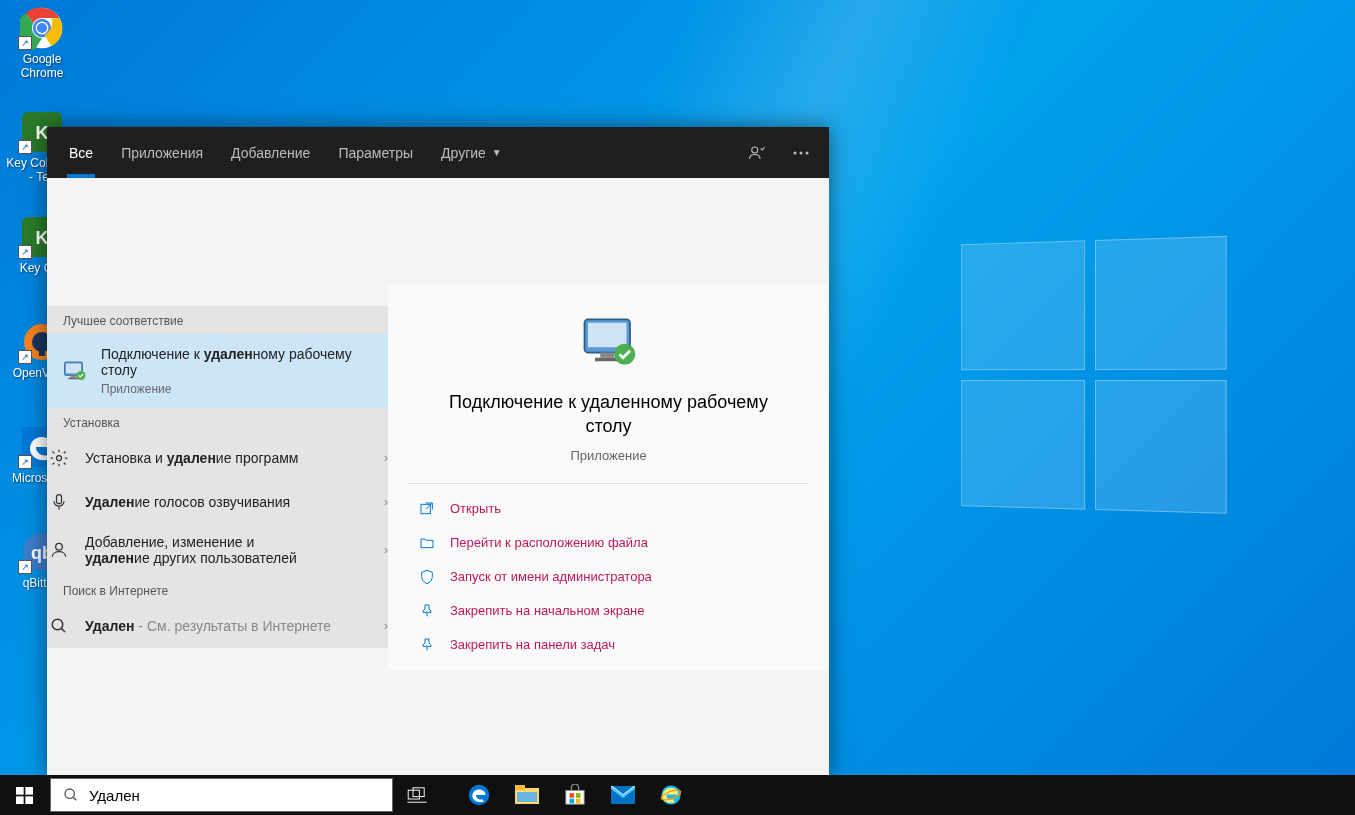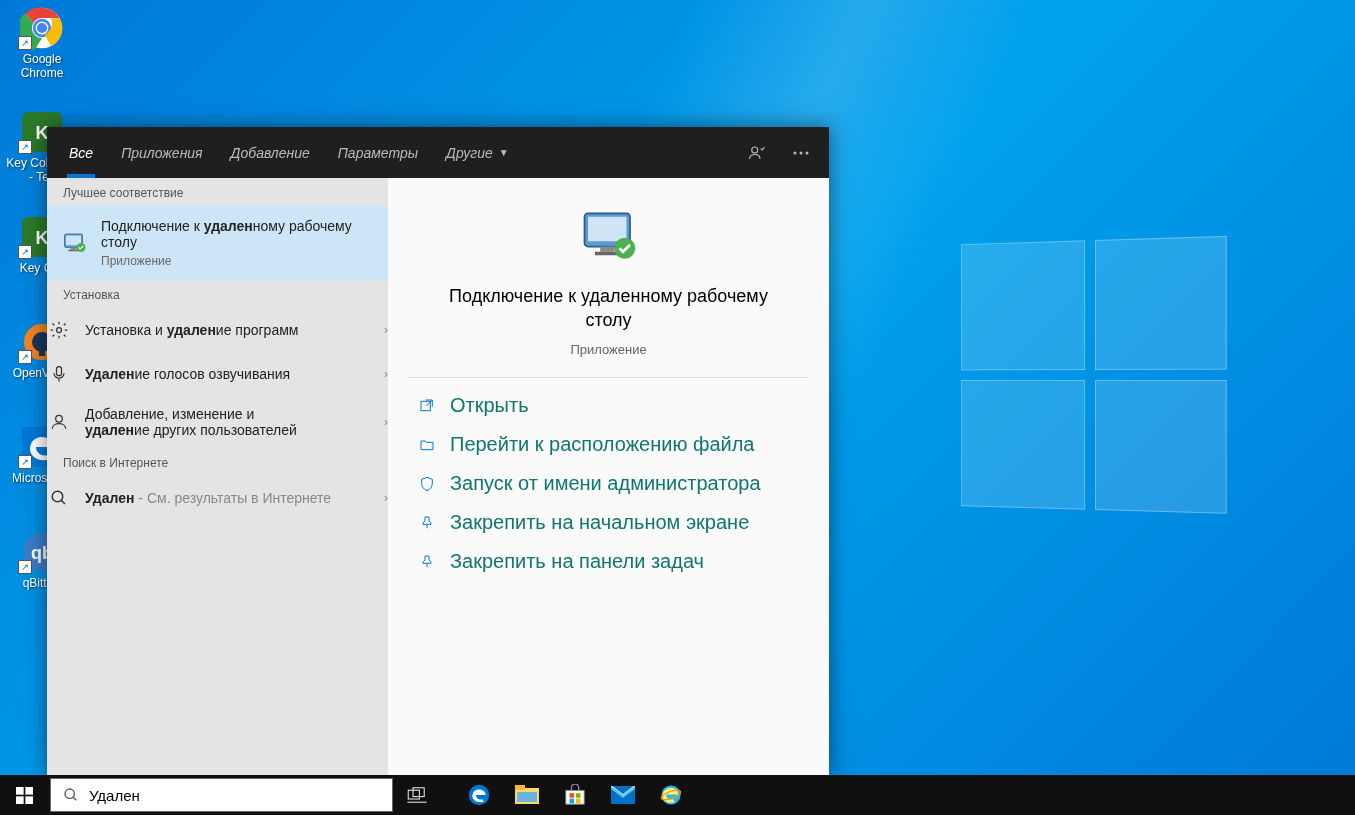--- a/index.html
+++ b/index.html
@@ -25,46 +25,46 @@
     .taskbar { position: absolute; bottom: 0; left: 0; width: 100%; height: 40px; background: #101010; display: flex; align-items: center; }
     .start-btn { width: 48px; height: 40px; display: flex; align-items: center; justify-content: center; cursor: pointer; }
     .searchbox { width: 343px; height: 34px; margin-left: 2px; background: #fff; border: 1px solid #666; display: flex; align-items: center; padding: 0 12px; }
     .searchbox .mag { width: 16px; height: 16px; margin-right: 10px; flex-shrink: 0; }
     .searchbox input { border: none; outline: none; font-size: 15px; flex: 1; background: transparent; }
     .task-item { width: 48px; height: 40px; display: flex; align-items: center; justify-content: center; cursor: pointer; }
 
     
     .search-panel { position: absolute; left: 47px; bottom: 40px; width: 782px; height: 648px; background: #f2f2f2; display: flex; flex-direction: column; box-shadow: 0 0 20px rgba(0,0,0,.5); }
     .sp-header { height: 51px; background: #1f1f1f; display: flex; align-items: center; padding: 0 8px; }
-    .sp-tab { color: #bbb; font-size: 14px; padding: 0 14px; height: 51px; display: flex; align-items: center; cursor: pointer; position: relative; font-style: italic; }
+    .sp-tab { color: #bbb; font-size: 14px; padding: 0 14px; height: 51px; display: flex; align-items: center; cursor: pointer; position: relative; }
     .sp-tab.active { color: #fff; }
     .sp-tab.active::after { content: ""; position: absolute; bottom: 0; left: 12px; right: 12px; height: 4px; background: #0078d7; }
     .sp-tab .chev { margin-left: 6px; font-size: 10px; }
     .sp-header-right { margin-left: auto; display: flex; gap: 4px; }
     .sp-header-btn { width: 40px; height: 40px; display: flex; align-items: center; justify-content: center; color: #bbb; cursor: pointer; }
-    .sp-body { flex: 1; display: flex; background: #f4f4f4; }
+    .sp-body { flex: 1; display: flex; background: #f4f4f4; align-items: center; }
     .sp-left { width: 341px; background: #e4e4e4; overflow-y: auto; }
     .sp-right { flex: 1; background: #fafafa; display: flex; flex-direction: column; }
 
     .section-header { font-size: 12px; color: #555; padding: 8px 16px 6px; }
     .result-item { display: flex; align-items: center; padding: 10px 0; cursor: pointer; position: relative; }
     .result-item.best { background: #cde6f7; padding: 12px 16px; }
     .result-item .ico { width: 24px; height: 24px; margin-right: 14px; flex-shrink: 0; display:flex; align-items:center; justify-content:center; }
     .result-item .text { flex: 1; font-size: 14px; color: #222; }
     .result-item .sub { font-size: 12px; color: #666; margin-top: 4px; }
     .result-item .chev-r { color: #888; font-size: 12px; }
     .result-item b { font-weight: 600; }
 
     .detail-hero { text-align: center; padding: 30px 40px 20px; }
     .detail-hero .big-ico { width: 56px; height: 56px; margin: 0 auto 20px; }
     .detail-hero .title { font-size: 18px; font-weight: 400; color: #000; line-height: 24px; }
     .detail-hero .type { font-size: 13px; color: #666; margin-top: 10px; }
     .detail-sep { height: 1px; background: #ddd; margin: 0 20px; }
     .detail-actions { padding: 8px 20px; }
-    .action-row { display: flex; align-items: center; padding: 8px 10px; cursor: pointer; font-size: 20px; color: #0f766e; }
+    .action-row { display: flex; align-items: center; padding: 8px 10px; cursor: pointer; font-size: 13px; color: #be185d; }
     .action-row .ico { width: 18px; height: 18px; margin-right: 14px; display:flex; align-items:center; justify-content:center; color: #0078d7; }
 
     svg { display: block; }
   </style>
 </head>
 <body>
 
 <div class="light-ray"></div>
 <div class="wallpaper-logo">
   <div class="pane p1"></div>

